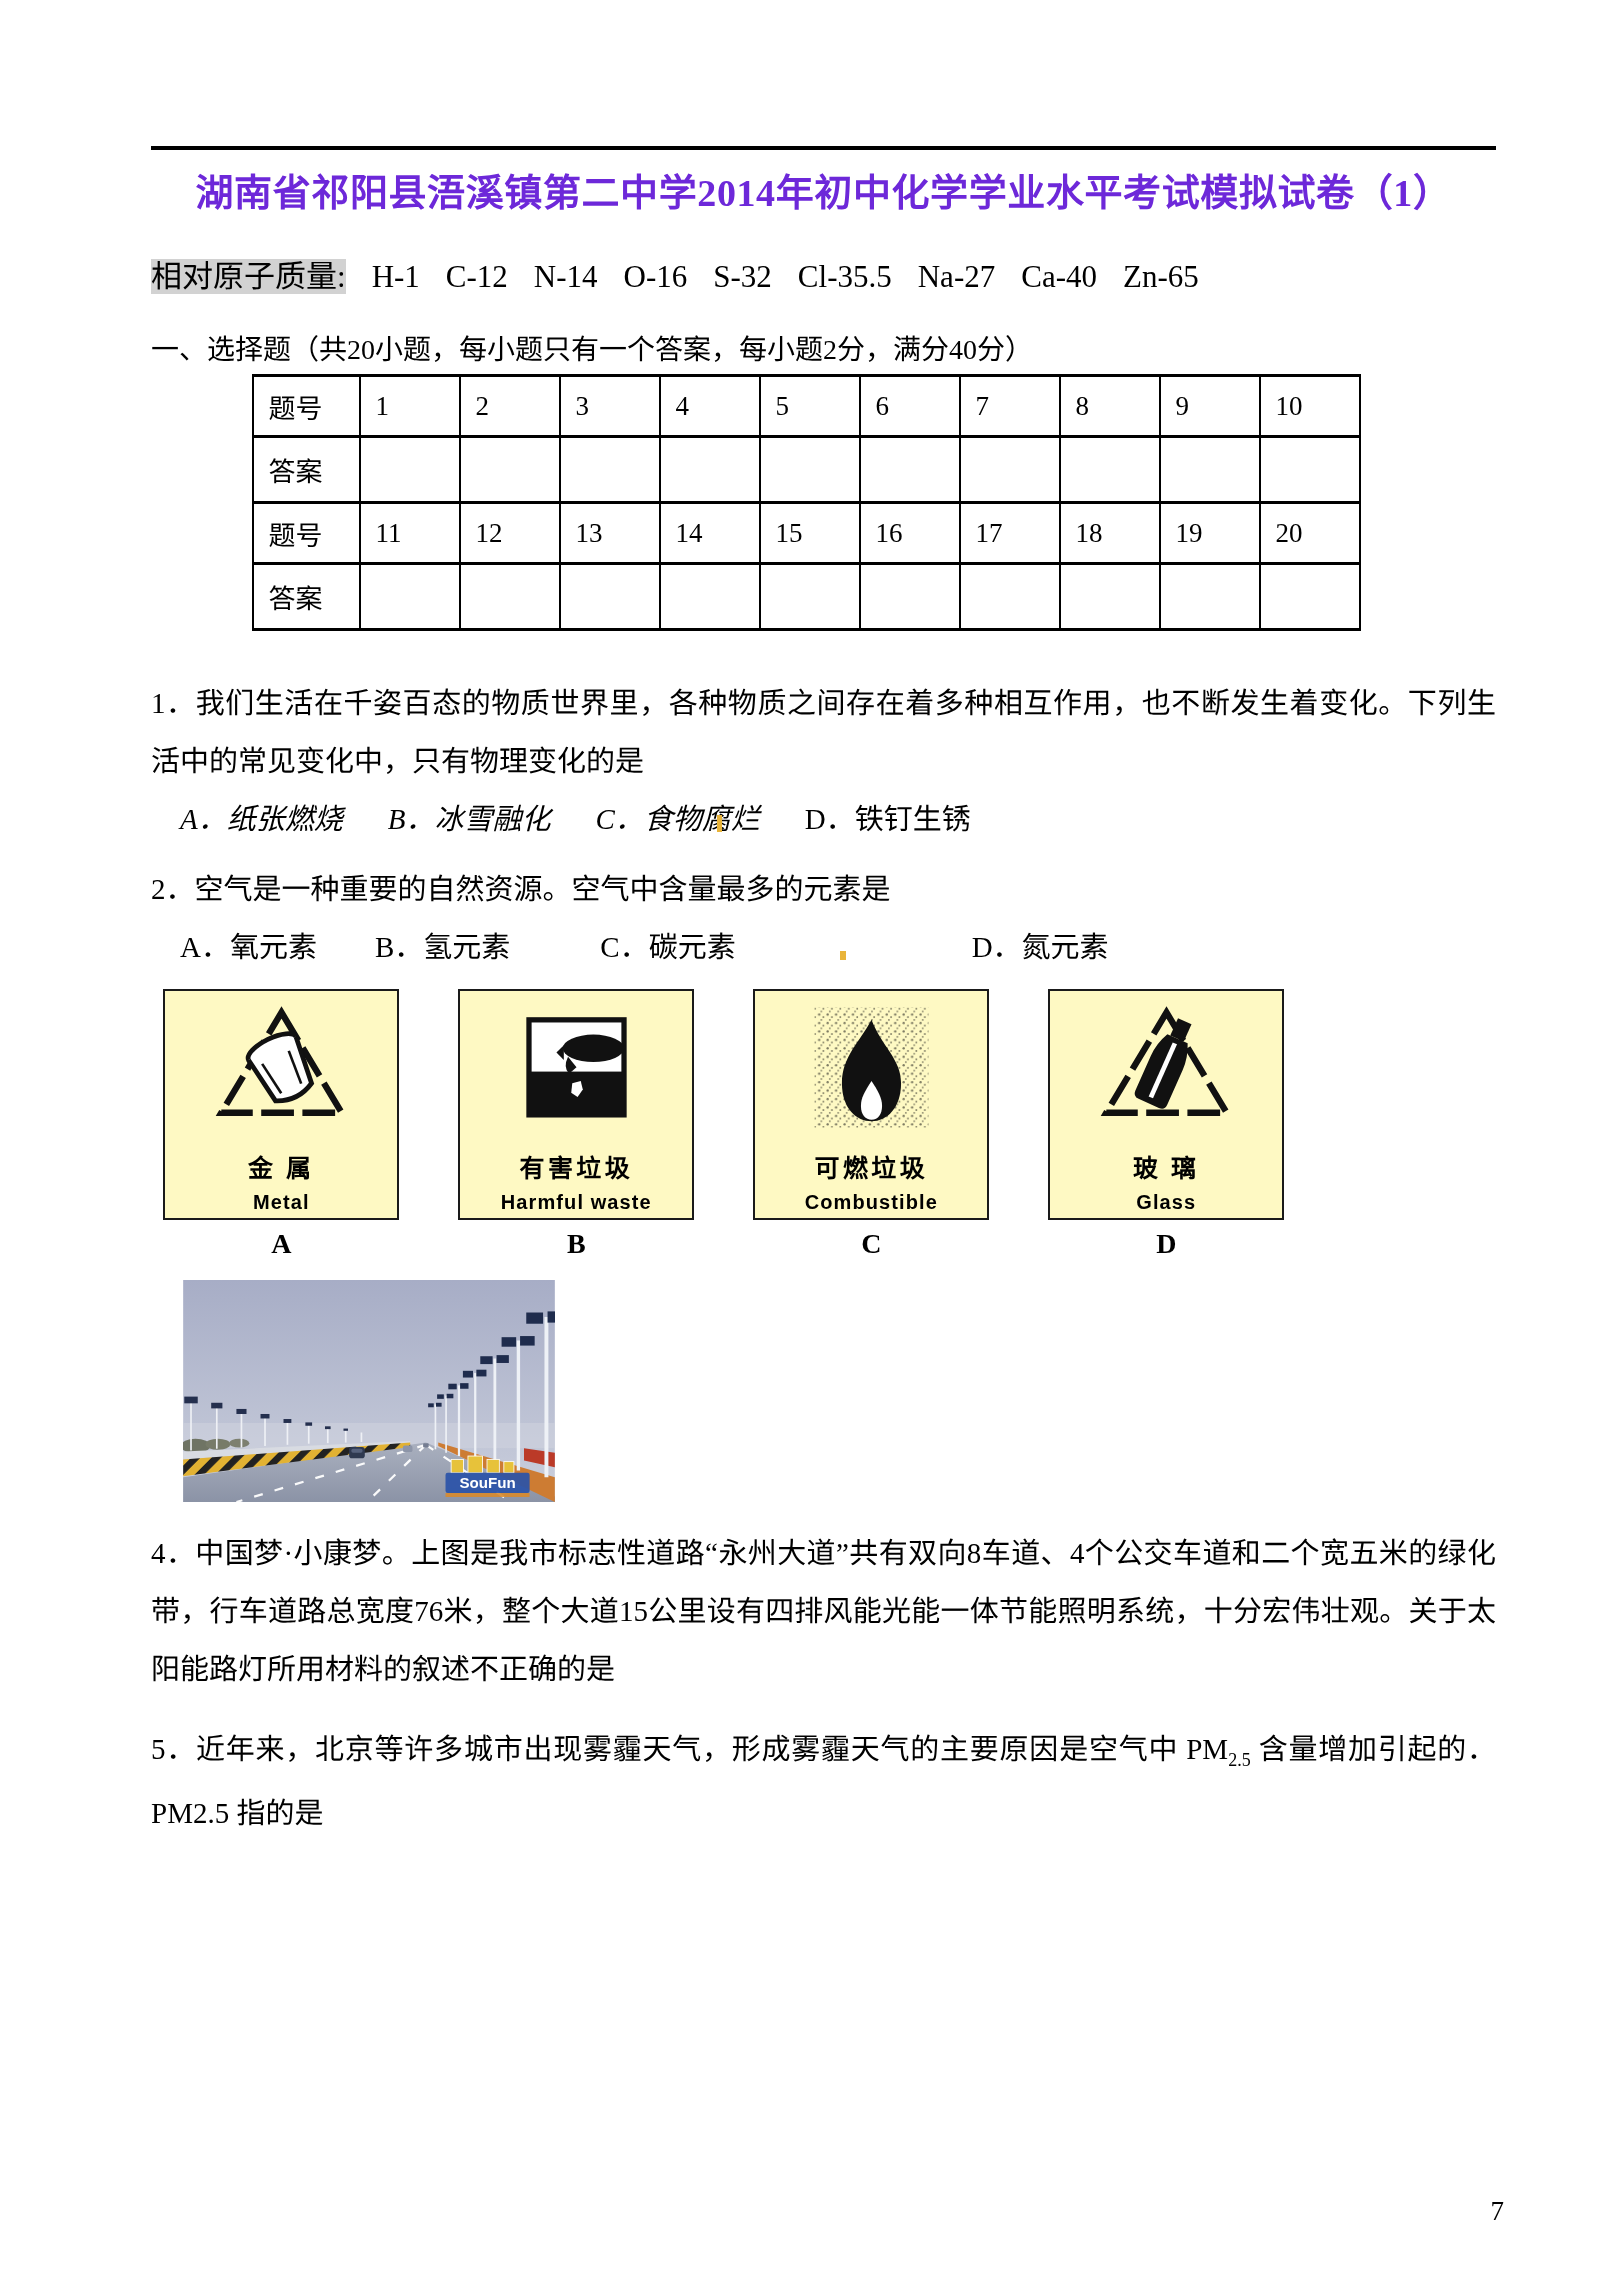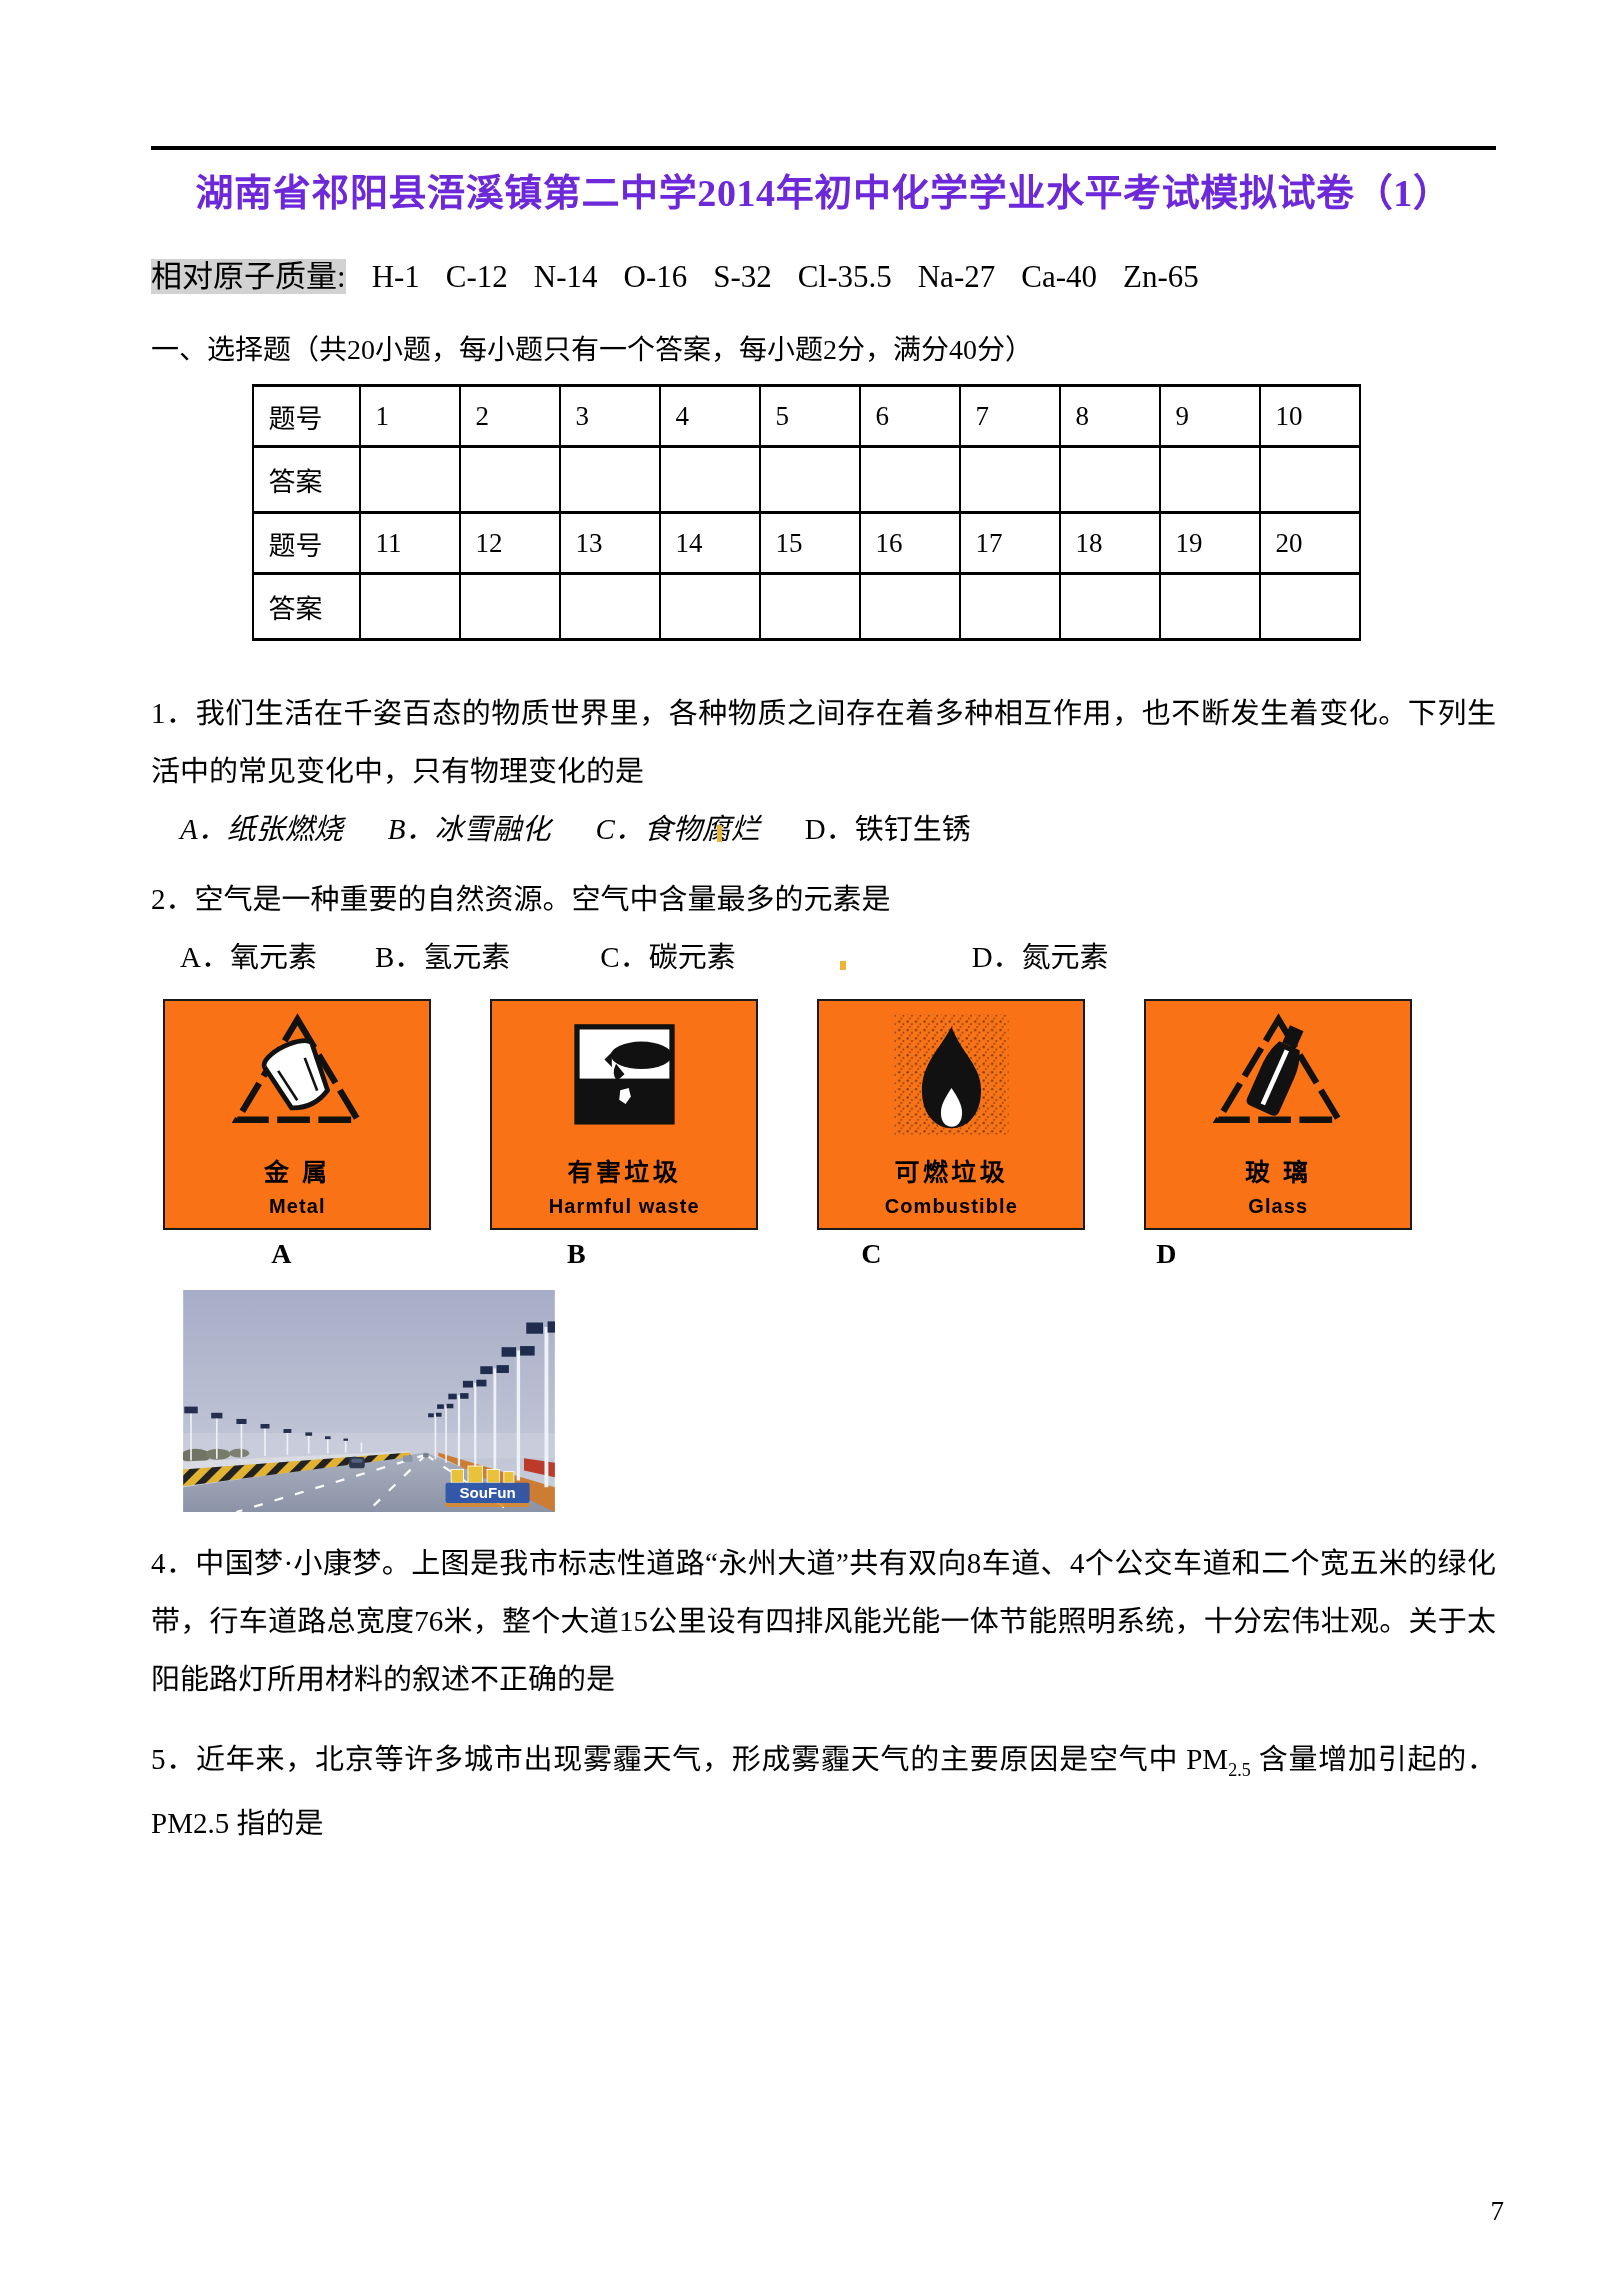--- a/index.html
+++ b/index.html
@@ -11,43 +11,43 @@
   .top-rule { border:none; border-top:4.5px solid #000; margin:146px 0 0 0; }
   .title {
     margin:19px 0 0 0; text-align:center; color:#6d28d9;
     font-size:38px; font-weight:bold; letter-spacing:0.6px; line-height:1.3;
   }
   .atomic { margin:33px 0 0 0; font-size:31px; }
   .atomic .hl { background:#d2d2d2; }
   .atomic .val { margin-left:26px; }
   .section-heading { margin:31px 0 0 0; font-size:28px; }
 
-  table.answers { border-collapse:collapse; margin:17px 0 0 101px; table-layout:fixed; width:1105px; }
+  table.answers { border-collapse:collapse; margin:7px 0 0 101px; table-layout:fixed; width:1105px; }
   table.answers tr { border-top:3.9px solid #000; border-bottom:3.9px solid #000; }
   table.answers td { border-left:2.2px solid #000; border-right:2.2px solid #000; font-size:27px; padding:0 0 0 14.6px; vertical-align:middle; }
   table.answers tr.r-num td { height:58px; }
   table.answers tr.r-ans td { height:63px; }
 
   .q { margin:0; font-size:29px; line-height:2.0; text-align:justify; }
   .q1 { margin-top:43px; }
   .opts { position:relative; margin:0; padding-left:29px; font-size:29px; line-height:2.0; white-space:nowrap; }
   .opts .g80  { margin-right:45px;font-style:italic; }
   .opts .g228 { margin-right:58px; }
   .opts .g160 { margin-right:90px; }
   .opts .g420 { margin-right:236px; }
   .mark { position:absolute; background:#e9b43a; }
   .mark-q1 { left:566px; top:25px; width:4.5px; height:17px; }
   .mark-q2 { left:689px; top:33px; width:6.2px; height:9px; }
   .q2 { margin-top:11.2px; }
   .q3 { margin-top:7.9px; }
 
   .signs { display:flex; gap:59px; margin:13.5px 0 0 12.3px; }
   .sign-box {
-    width:268px; height:231px; box-sizing:border-box; border:2.2px solid #1a1a1a; background:#f97316;
-    display:flex; flex-direction:column; align-items:center; justify-content:flex-end; padding-bottom:10px;
+    width:236px; height:231px; box-sizing:border-box; border:2.2px solid #1a1a1a; background:#fef9c3;
+    display:flex; flex-direction:column; align-items:center; justify-content:flex-end; padding-bottom:4px;
   }
   .sign-icon { flex:1; display:flex; align-items:center; justify-content:center; }
   .sign-cn { font-size:25px; font-weight:bold; letter-spacing:3.4px; }
   .sign-en { font-size:20px; font-weight:bold; font-family:"Liberation Sans","DejaVu Sans",sans-serif; letter-spacing:1.1px; margin-top:6.7px; }
   .sign-letters { display:flex; gap:59px; margin:7.9px 0 0 12.3px; }
   .sign-letters .letter { width:236px; text-align:center; font-size:28px; font-weight:bold; }
 
   .photo { margin:20px 0 0 32px; width:372px; height:222px; display:block; }
 
   .q4 { margin-top:22.4px; }

